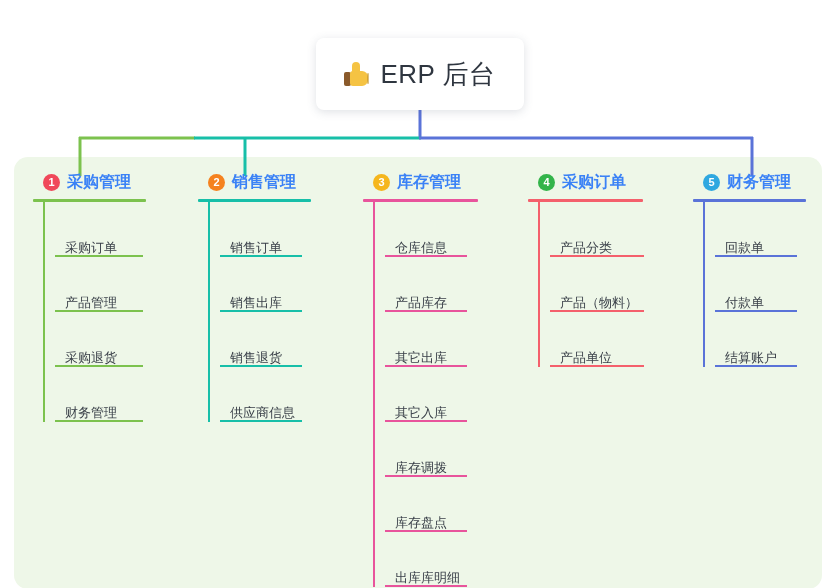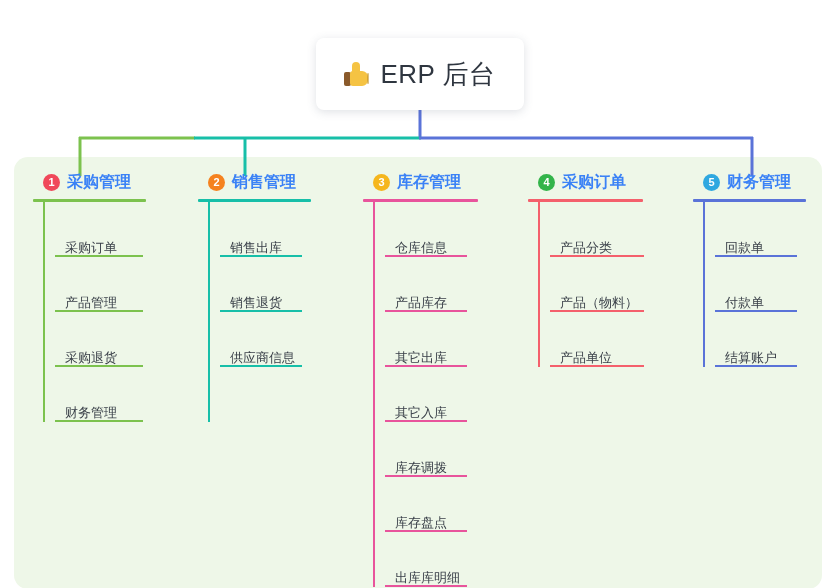--- a/index.html
+++ b/index.html
@@ -247,20 +247,24 @@
       </div>
       <div class="column" style="left: 198px;">
         <div class="col-head">
           <span class="badge" style="background: rgb(245, 130, 31);">2</span>
           <span class="col-title">销售管理</span>
         </div>
         <div class="head-rule" style="background: rgb(23, 191, 168); width: 113px;"></div>
         <div class="leaves">
           <div class="spine" style="background: rgb(23, 191, 168); height: 220px;"></div>
           <div class="leaf">
+            <span class="leaf-label">销售订单</span>
+            <div class="leaf-rule" style="background: rgb(23, 191, 168); width: 82px;"></div>
+          </div>
+          <div class="leaf">
             <span class="leaf-label">销售出库</span>
             <div class="leaf-rule" style="background: rgb(23, 191, 168); width: 82px;"></div>
           </div>
           <div class="leaf">
             <span class="leaf-label">销售退货</span>
             <div class="leaf-rule" style="background: rgb(23, 191, 168); width: 82px;"></div>
           </div>
           <div class="leaf">
             <span class="leaf-label">供应商信息</span>
             <div class="leaf-rule" style="background: rgb(23, 191, 168); width: 82px;"></div>

